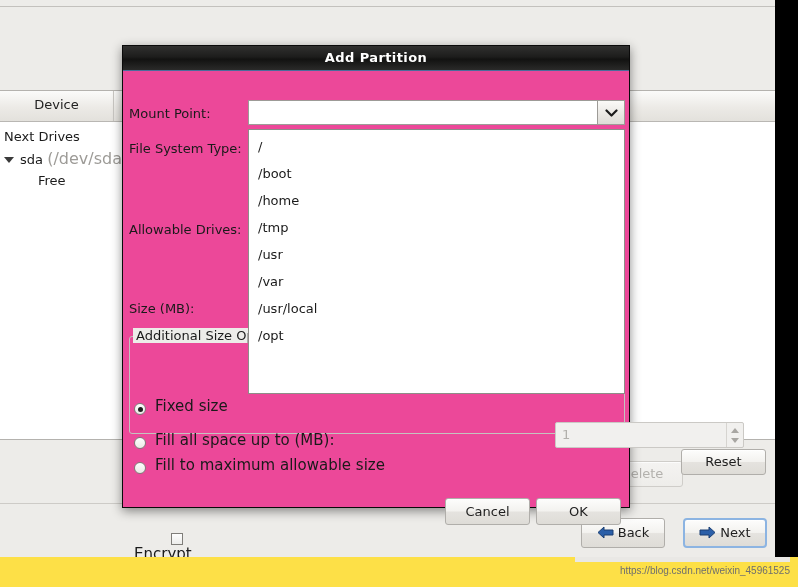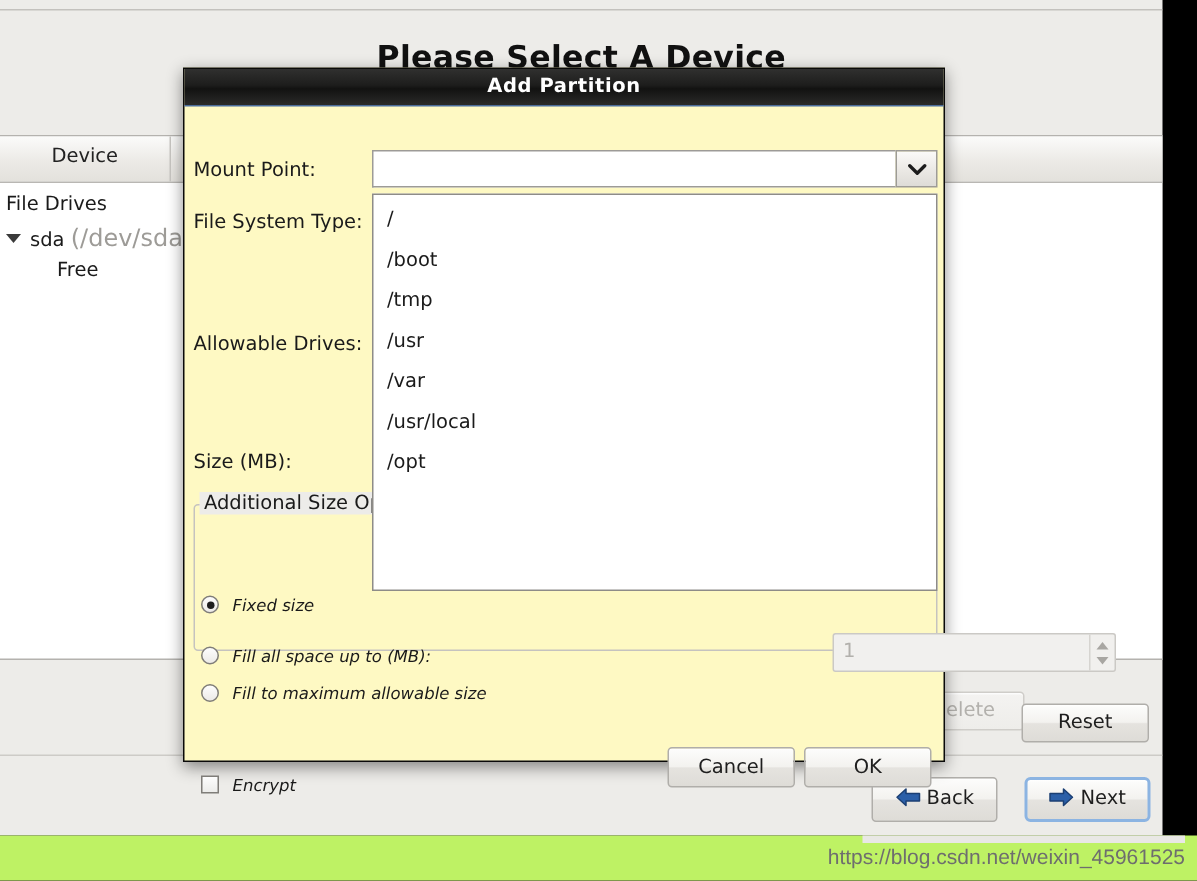--- a/index.html
+++ b/index.html
@@ -146,21 +146,21 @@
     margin-right: 4px;
   }
   .arrow-icon svg { display: block; }
 
   
   #dialog {
     position: absolute;
     left: 122px; top: 45px;
     width: 508px;
     height: 463px;
-    background: #fef9c3;
+    background: #ec4899;
     border: 1px solid #0a0a0a;
     box-sizing: border-box;
     box-shadow: 0 3px 10px rgba(0,0,0,.45);
   }
   #dialog-titlebar {
     height: 24px;
     background: linear-gradient(to bottom, #30302f 0%, #1d1d1c 45%, #121211 55%, #2a2a29 100%);
     border-bottom: 1px solid #4a6c9b;
     color: #ffffff;
     font-size: 13px;
@@ -244,25 +244,24 @@
     background: #edece9;
     padding: 0 3px;
     font-size: 13px;
     color: #1a1a1a;
     z-index: 5;
   }
 
   .radio-row, .check-row {
     position: absolute;
     left: 11px;
-    font-size: 11px;
+    font-size: 15px;
     color: #1a1a1a;
     display: flex;
-    align-items: flex-start;
-    font-style: italic;
+    align-items: flex-end;
   }
   .radio {
     width: 12px; height: 12px;
     border-radius: 50%;
     border: 1px solid #7f7d79;
     background: linear-gradient(to bottom, #fdfdfd, #eceae7);
     margin-right: 9px;
     position: relative;
     box-sizing: border-box;
     flex: none;
@@ -318,70 +317,69 @@
     border-right: 4px solid transparent;
   }
   .spin-ar.up { border-bottom: 5px solid #a8a6a2; }
   .spin-ar.down { border-top: 5px solid #a8a6a2; }
 
   
   #watermark {
     position: absolute;
     left: 0; top: 557px;
     width: 798px; height: 30px;
-    background: #bef264;
+    background: #fde047;
     color: #6e6e6e;
     font-family: "Liberation Sans", sans-serif;
-    font-size: 14px;
+    font-size: 10px;
     text-align: right;
     line-height: 28px;
     padding-right: 8px;
     box-sizing: border-box;
   }
   #wm-strip {
     position: absolute;
     right: 8px; top: 0;
     width: 215px; height: 5px;
     background: #e9e8e5;
   }
 </style>
 </head>
 <body>
 
 <div id="bg-window">
 
   <div id="bg-top-rule"></div>
 
-  <div id="page-title">Please Select A Device</div>
 
   <div id="device-panel">
     <div id="device-header">
       <div class="col device">Device</div>
       <div class="divider" style="left:113px;"></div>
     </div>
 
     <div style="padding-top:4px;">
       <div class="tree-row" style="padding-left:4px;">
-        <span>File Drives</span>
+        <span>Next Drives</span>
       </div>
       <div class="tree-row" style="padding-left:4px;">
         <span class="tri"></span><span>sda</span>
         <span class="sub">(/dev/sda)</span>
       </div>
       <div class="tree-row" style="padding-left:38px;">
         <span>Free</span>
       </div>
     </div>
   </div>
 
   <div id="bg-actionbar">
     <div class="gbtn disabled" style="left:601px; top:20px; width:82px; height:26px; line-height:24px;">
       <span class="lbl">Delete</span>
     </div>
-    <div class="gbtn" style="left:681px; top:28px; width:85px; height:26px; line-height:24px;">
+    <div class="gbtn" style="left:681px; top:8px; width:85px; height:26px; line-height:24px;">
       <span class="lbl">Reset</span>
     </div>
   </div>
 
   <div id="bg-navbar">
     <div class="gbtn" style="left:581px; top:13px; width:84px; height:30px; line-height:28px;">
       <span class="arrow-icon">
         <svg width="17" height="13" viewBox="0 0 17 13">
           <polygon points="1,6.5 7,1 7,4 16,4 16,9 7,9 7,12" fill="#2b5fa8" stroke="#1b3f73" stroke-width="1" stroke-linejoin="round"></polygon>
         </svg>
@@ -439,35 +437,36 @@
     </div>
 
     <div id="spin">
       <div id="spin-entry">1</div>
       <div id="spin-btns">
         <span class="spin-ar up"></span>
         <span class="spin-ar down"></span>
       </div>
     </div>
 
-    <div class="check-row" style="top:446px;">
+    <div class="check-row" style="top:462px;flex-direction:column;">
       <span class="checkbox"></span>
       <span>Encrypt</span>
     </div>
 
     <div class="gbtn" style="left:322px; top:427px; width:85px; height:27px; line-height:25px;">
       <span class="lbl">Cancel</span>
     </div>
     <div class="gbtn" style="left:413px; top:427px; width:85px; height:27px; line-height:25px;">
       <span class="lbl">OK</span>
     </div>
 
     <div id="mount-popup">
       <div class="popup-item">/</div>
       <div class="popup-item">/boot</div>
+      <div class="popup-item">/home</div>
       <div class="popup-item">/tmp</div>
       <div class="popup-item">/usr</div>
       <div class="popup-item">/var</div>
       <div class="popup-item">/usr/local</div>
       <div class="popup-item">/opt</div>
     </div>
 
   </div>
 </div>
 

